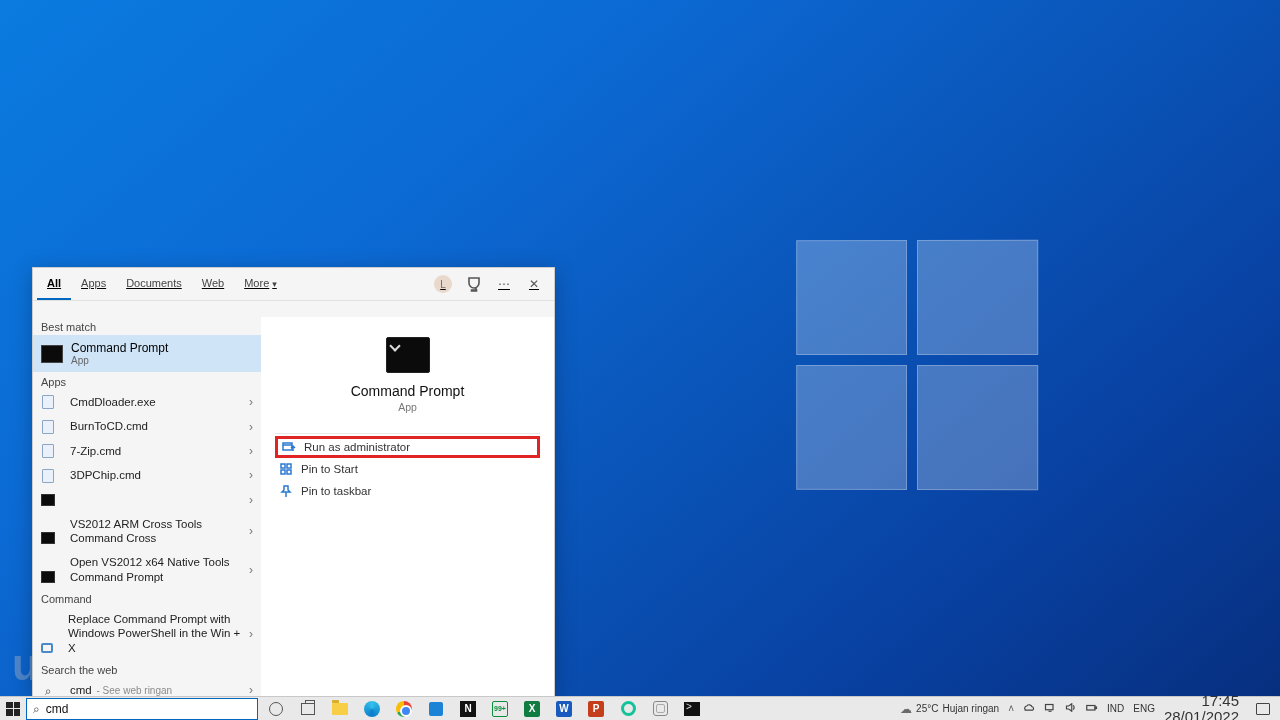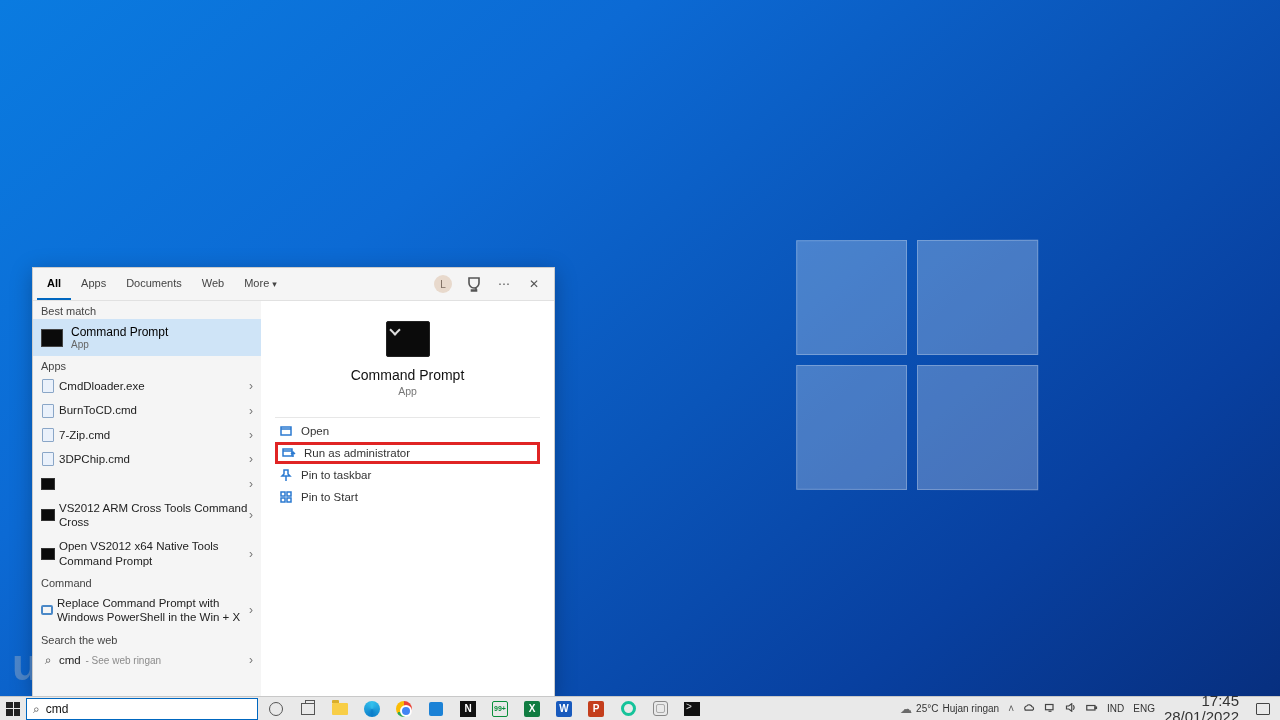--- a/index.html
+++ b/index.html
@@ -43,40 +43,41 @@
   border: 1px solid #ccc;
   display: flex; flex-direction: column;
   box-shadow: 0 4px 20px rgba(0,0,0,0.25);
 }
 .sp-header {
   height: 33px;
   display: flex; align-items: center;
   border-bottom: 1px solid #e1e1e1;
   background: #f5f5f5;
   padding: 0 4px;
+  text-decoration: underline;
 }
 .sp-tabs { display: flex; font-size: 11px; gap: 0; }
 .sp-tab { padding: 9px 10px; color: #444; cursor: pointer; }
 .sp-tab.active { border-bottom: 2px solid #0067c0; font-weight: 600; color: #000; }
 .sp-tab .chev { font-size: 9px; margin-left: 3px; }
 .sp-header-right { margin-left: auto; display: flex; align-items: center; gap: 14px; padding-right: 8px; }
 .sp-avatar { width: 18px; height: 18px; border-radius: 50%; background: #e8d9cc; color:#7a6a5e; font-size:10px; display:flex;align-items:center;justify-content:center; }
 .sp-hicon { width: 16px; height: 16px; color:#555; display:flex;align-items:center;justify-content:center; cursor:pointer; font-size:12px;}
-.sp-body { flex: 1; display: flex; overflow: hidden; }
+.sp-body { flex: 1; display: flex; overflow: hidden; margin-top: 16px; }
 
 
 .sp-left { width: 228px; background: #f5f5f5; overflow-y: auto; font-size: 11px; }
 .grp-label { padding: 4px 8px 2px; color: #444; font-size: 11px; }
 .best-match { display:flex; align-items:center; padding: 6px 8px; background: #cfe4f7; }
 .best-match .bm-icon { width: 22px; height: 18px; background:#0b0b0b; border:1px solid #444; margin-right:8px; }
 .best-match .bm-title { font-size: 12px; color:#000; }
 .best-match .bm-sub { font-size: 10px; color:#666; }
 
 .li { display:flex; align-items:center; justify-content:space-between; padding: 5px 8px; cursor:pointer; }
-.li .li-left { display:flex; align-items:center; gap:4px; min-width:0; }
+.li .li-left { display:flex; align-items:flex-end; gap:15px; min-width:0; }
 .li .li-text { font-size: 11.5px; color:#222; line-height:1.25; }
 .li .li-chev { color:#777; font-size:12px; }
 .li .li-icon { width:14px; height:14px; display:flex;align-items:center;justify-content:center;}
 .ic-file { width:12px; height:14px; border:1px solid #8aa6c7; border-radius:1px; background:#eaf1fb;}
 .ic-cmd  { width:14px; height:12px; background:#0b0b0b; border:1px solid #333;}
 .ic-set  { width:12px; height:10px; border:2px solid #4a88c7; border-radius:2px; }
 .ic-srch { color:#555; font-size:12px; line-height:1;}
 
 .sub { font-size:10px; color:#8b8b8b; margin-left:2px;}
 
@@ -275,57 +276,48 @@
           <span class="li-chev">›</span>
         </div>
       </div>
 
       <div class="sp-right">
         <div class="det-icon"></div>
         <div class="det-title">Command Prompt</div>
         <div class="det-sub">App</div>
         <div class="det-div"></div>
         <div class="det-actions" id="det-actions">
-            <div class="act">
-              <span class="aicon">
-                <svg viewBox="0 0 14 14">
-                  <rect x="2" y="3" width="10" height="8"></rect>
-                  <path d="M2 5h10"></path>
-                </svg>
-              </span>
-              <span>Open</span>
-            </div>
             <div class="act highlight">
               <span class="aicon">
                 <svg viewBox="0 0 14 14">
                   <rect x="1" y="3" width="9" height="7"></rect>
                   <path d="M1 5h9"></path>
                   <path d="M9 8l2-2 2 2m-2-2v5"></path>
                 </svg>
               </span>
               <span>Run as administrator</span>
-            </div>
-            <div class="act">
-              <span class="aicon">
-                <svg viewBox="0 0 14 14">
-                  <path d="M5 2h4v4l2 2H3l2-2zM7 8v5"></path>
-                </svg>
-              </span>
-              <span>Pin to taskbar</span>
             </div>
             <div class="act">
               <span class="aicon">
                 <svg viewBox="0 0 14 14">
                   <rect x="2" y="2" width="4" height="4"></rect>
                   <rect x="8" y="2" width="4" height="4"></rect>
                   <rect x="2" y="8" width="4" height="4"></rect>
                   <rect x="8" y="8" width="4" height="4"></rect>
                 </svg>
               </span>
               <span>Pin to Start</span>
+            </div>
+            <div class="act">
+              <span class="aicon">
+                <svg viewBox="0 0 14 14">
+                  <path d="M5 2h4v4l2 2H3l2-2zM7 8v5"></path>
+                </svg>
+              </span>
+              <span>Pin to taskbar</span>
             </div>
           </div>
       </div>
     </div>
   </div>
 
   <div class="taskbar">
     <div class="tb-start">
         <div class="wgrid">
           <span></span>

